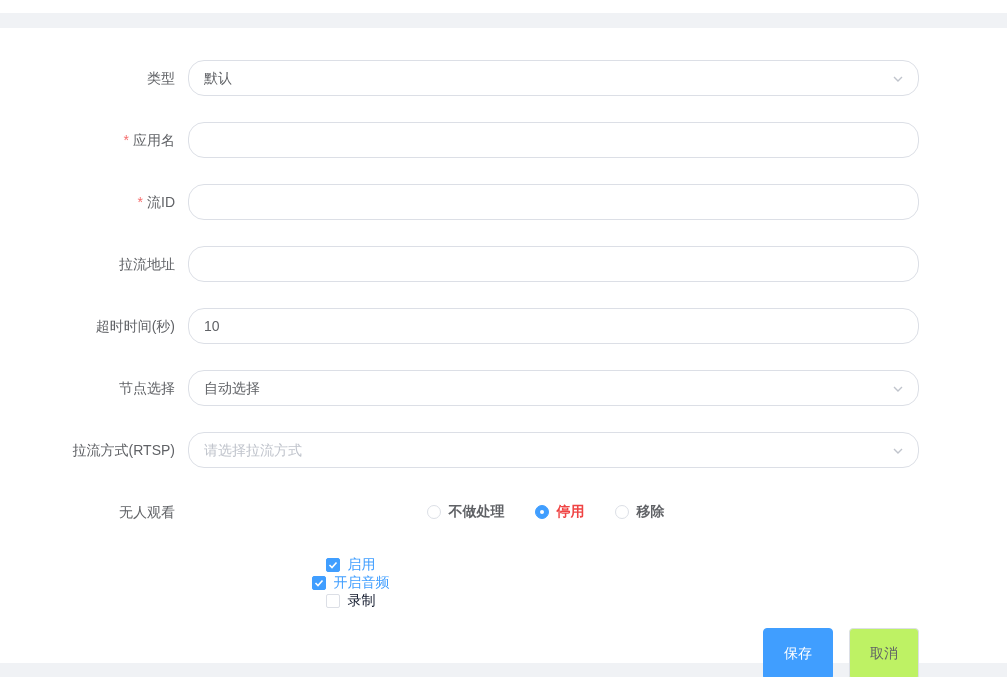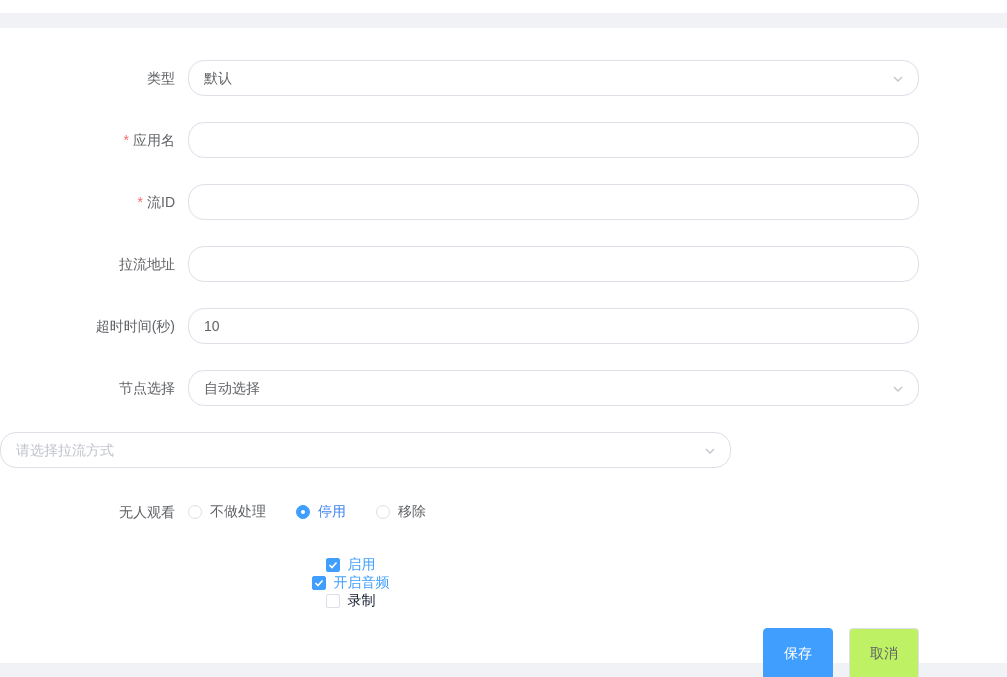--- a/index.html
+++ b/index.html
@@ -21,32 +21,32 @@
     background:#fff; font-size:14px; color:#606266; padding:0 15px;
     line-height:34px; outline:none; display:block;
     font-family:"Liberation Sans","DejaVu Sans",sans-serif; }
   .el-input::placeholder { color:#c0c4cc; }
   .el-select { cursor:pointer; position:relative; }
   .select-value { color:#606266; }
   .select-value.placeholder { color:#c0c4cc; }
   .chevron { position:absolute; right:12px; top:10px; width:16px; height:16px;
     display:flex; align-items:center; justify-content:center; }
 
-  .center-row .control-flex { display:flex; align-items:center; height:36px; }
+  .center-row .control-flex { display:flex; justify-content:center; align-items:center; height:36px;font-weight:bold; }
   .left-row .control-flex { display:flex; justify-content:flex-start; align-items:center; height:36px;flex-direction:column; }
 
   .radio-item { display:flex; align-items:center; margin-right:30px; cursor:pointer; }
   .radio-item:last-child { margin-right:16px; }
   .radio-circle { width:14px; height:14px; border-radius:50%; border:1px solid #dcdfe6;
     background:#fff; margin-right:8px; position:relative; }
   .radio-item.selected .radio-circle { background:#409eff; border-color:#409eff; }
   .radio-item.selected .radio-circle::after { content:""; position:absolute; left:4px; top:4px;
     width:4px; height:4px; border-radius:50%; background:#fff; }
   .radio-label { font-size:14px; color:#606266; }
-  .radio-item.selected .radio-label { color:#3b82f6; }
+  .radio-item.selected .radio-label { color:#ef4444; }
 
   .checkbox-item { display:flex; align-items:center; margin-right:30px; cursor:pointer; }
   .checkbox-box { width:14px; height:14px; border:1px solid #dcdfe6; border-radius:2px;
     background:#fff; margin-right:8px; display:flex; align-items:center; justify-content:center; }
   .checkbox-item.checked .checkbox-box { background:#409eff; border-color:#409eff; }
   .checkbox-label { font-size:14px; color:#0f172a; }
   .checkbox-item.checked .checkbox-label { color:#409eff; }
 
   .button-row { display:flex; justify-content:flex-end; width:919px; margin-top:36px; }
   .btn { height:52px; min-width:68px; padding:0 20px; border-radius:4px; font-size:14px;
@@ -124,20 +124,23 @@
         <span class="chevron">
           <svg width="12" height="12" viewBox="0 0 12 12">
               <polyline points="2,4 6,8 10,4" fill="none" stroke="#c0c4cc" stroke-width="1.4"></polyline>
             </svg>
         </span>
       </div>
     </div>
   </div>
 
   <div class="form-row">
+    <div class="form-label">
+      <span>拉流方式(RTSP)</span>
+    </div>
     <div class="control">
       <div class="el-select">
         <span class="select-value placeholder">请选择拉流方式</span>
         <span class="chevron">
           <svg width="12" height="12" viewBox="0 0 12 12">
               <polyline points="2,4 6,8 10,4" fill="none" stroke="#c0c4cc" stroke-width="1.4"></polyline>
             </svg>
         </span>
       </div>
     </div>

